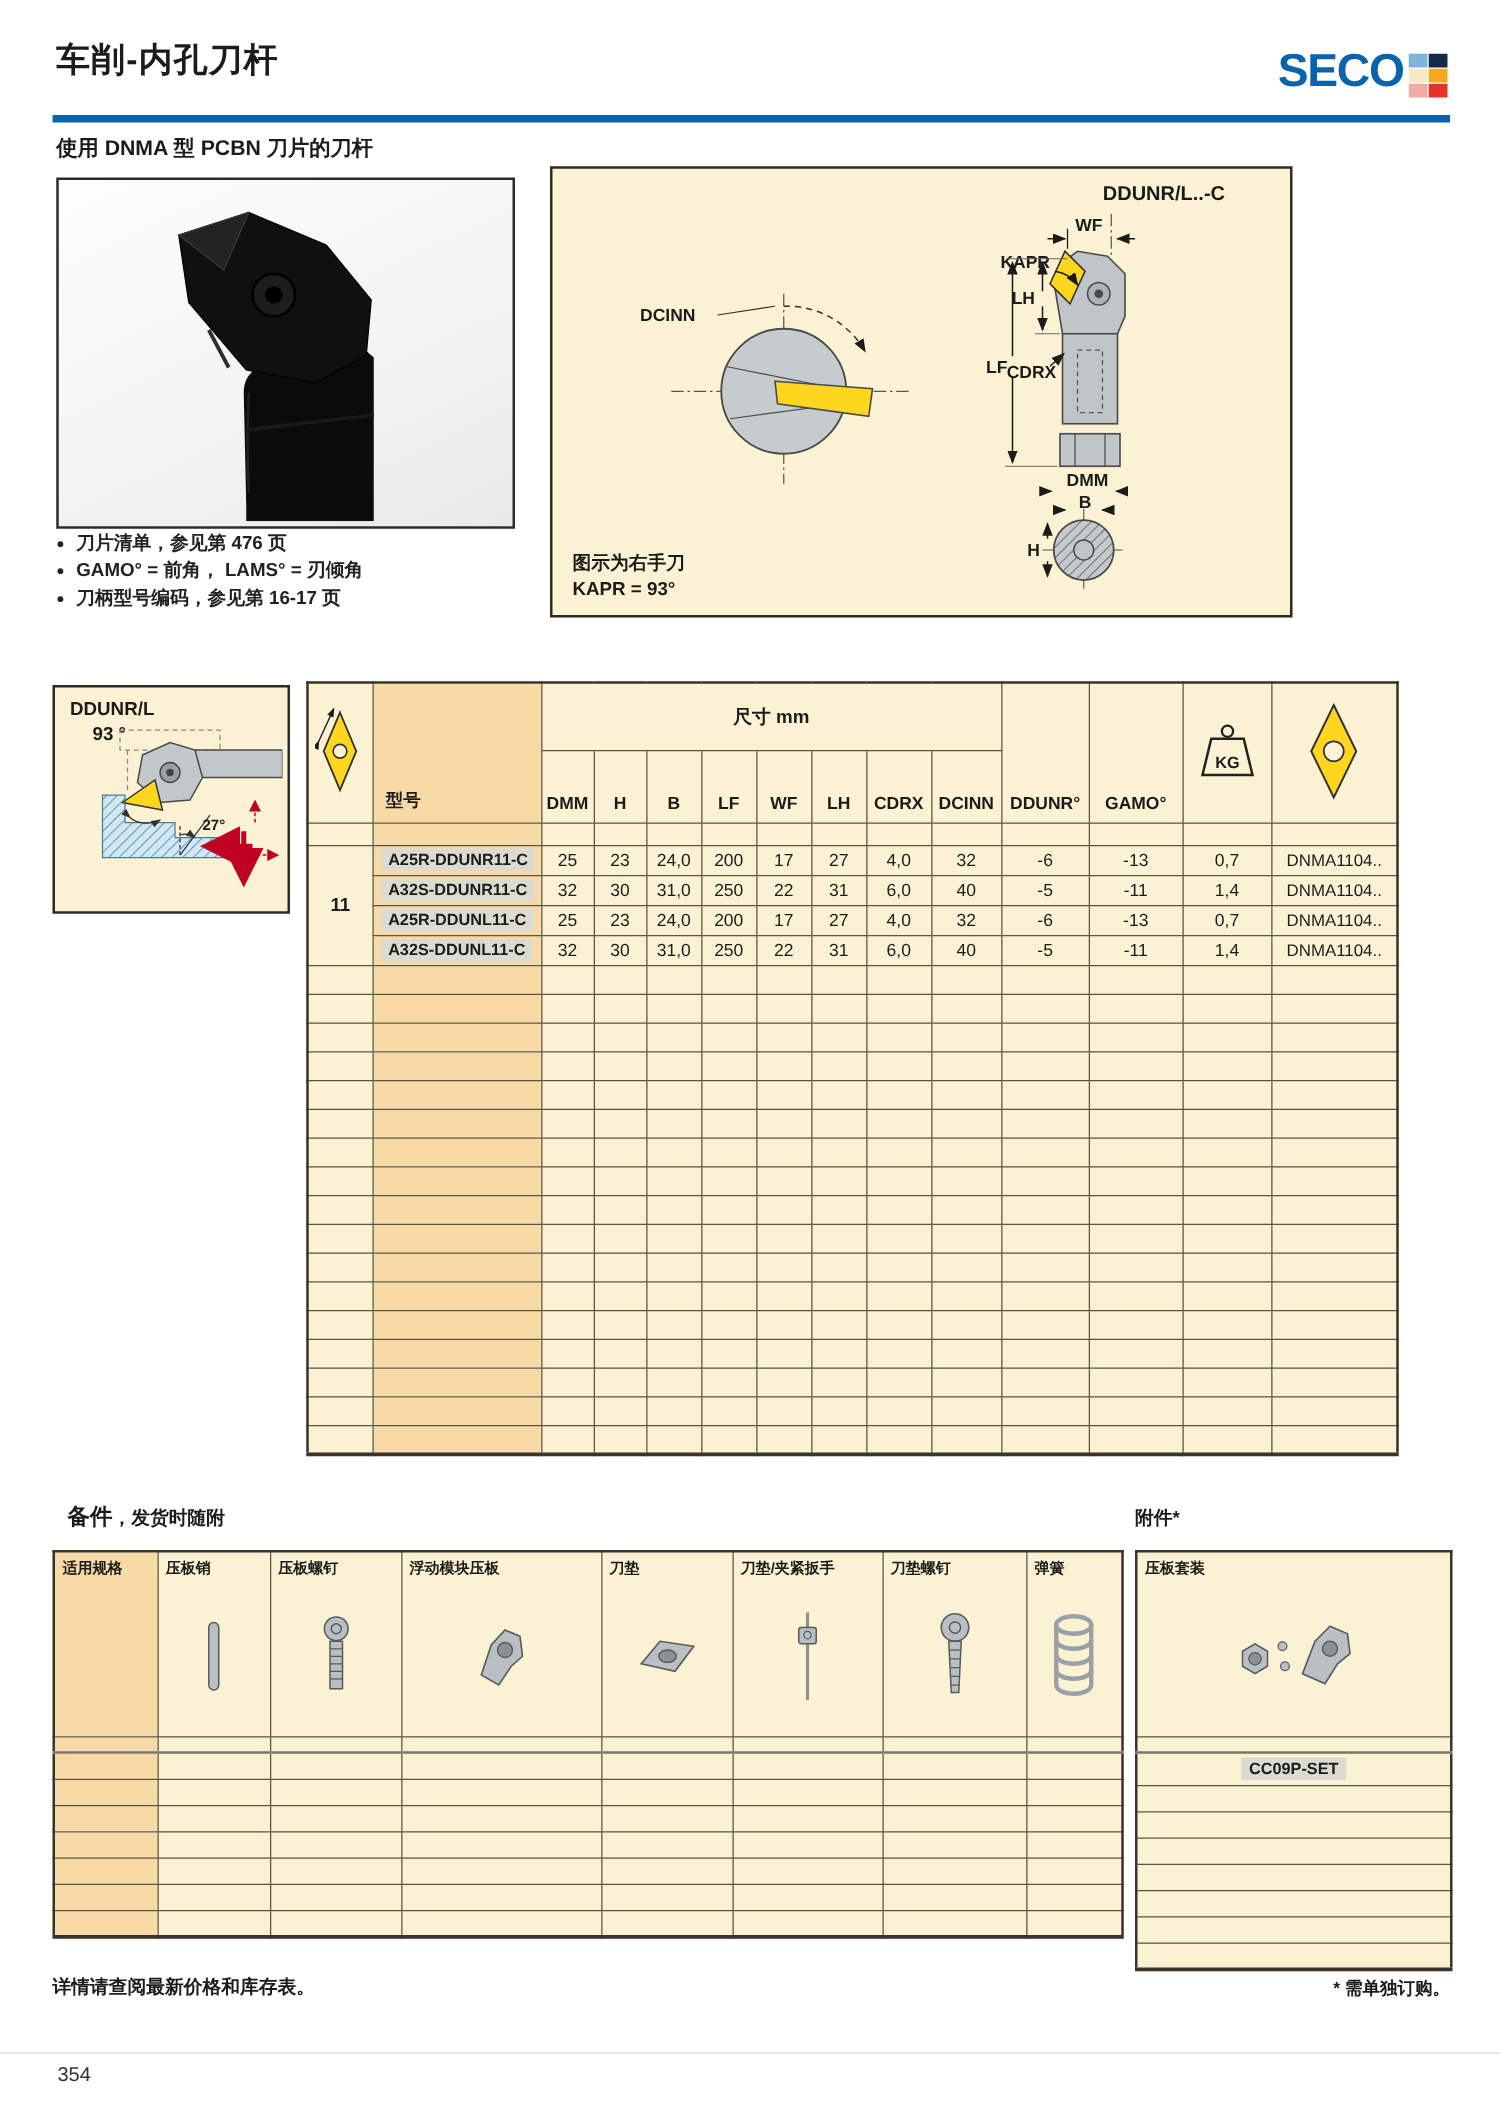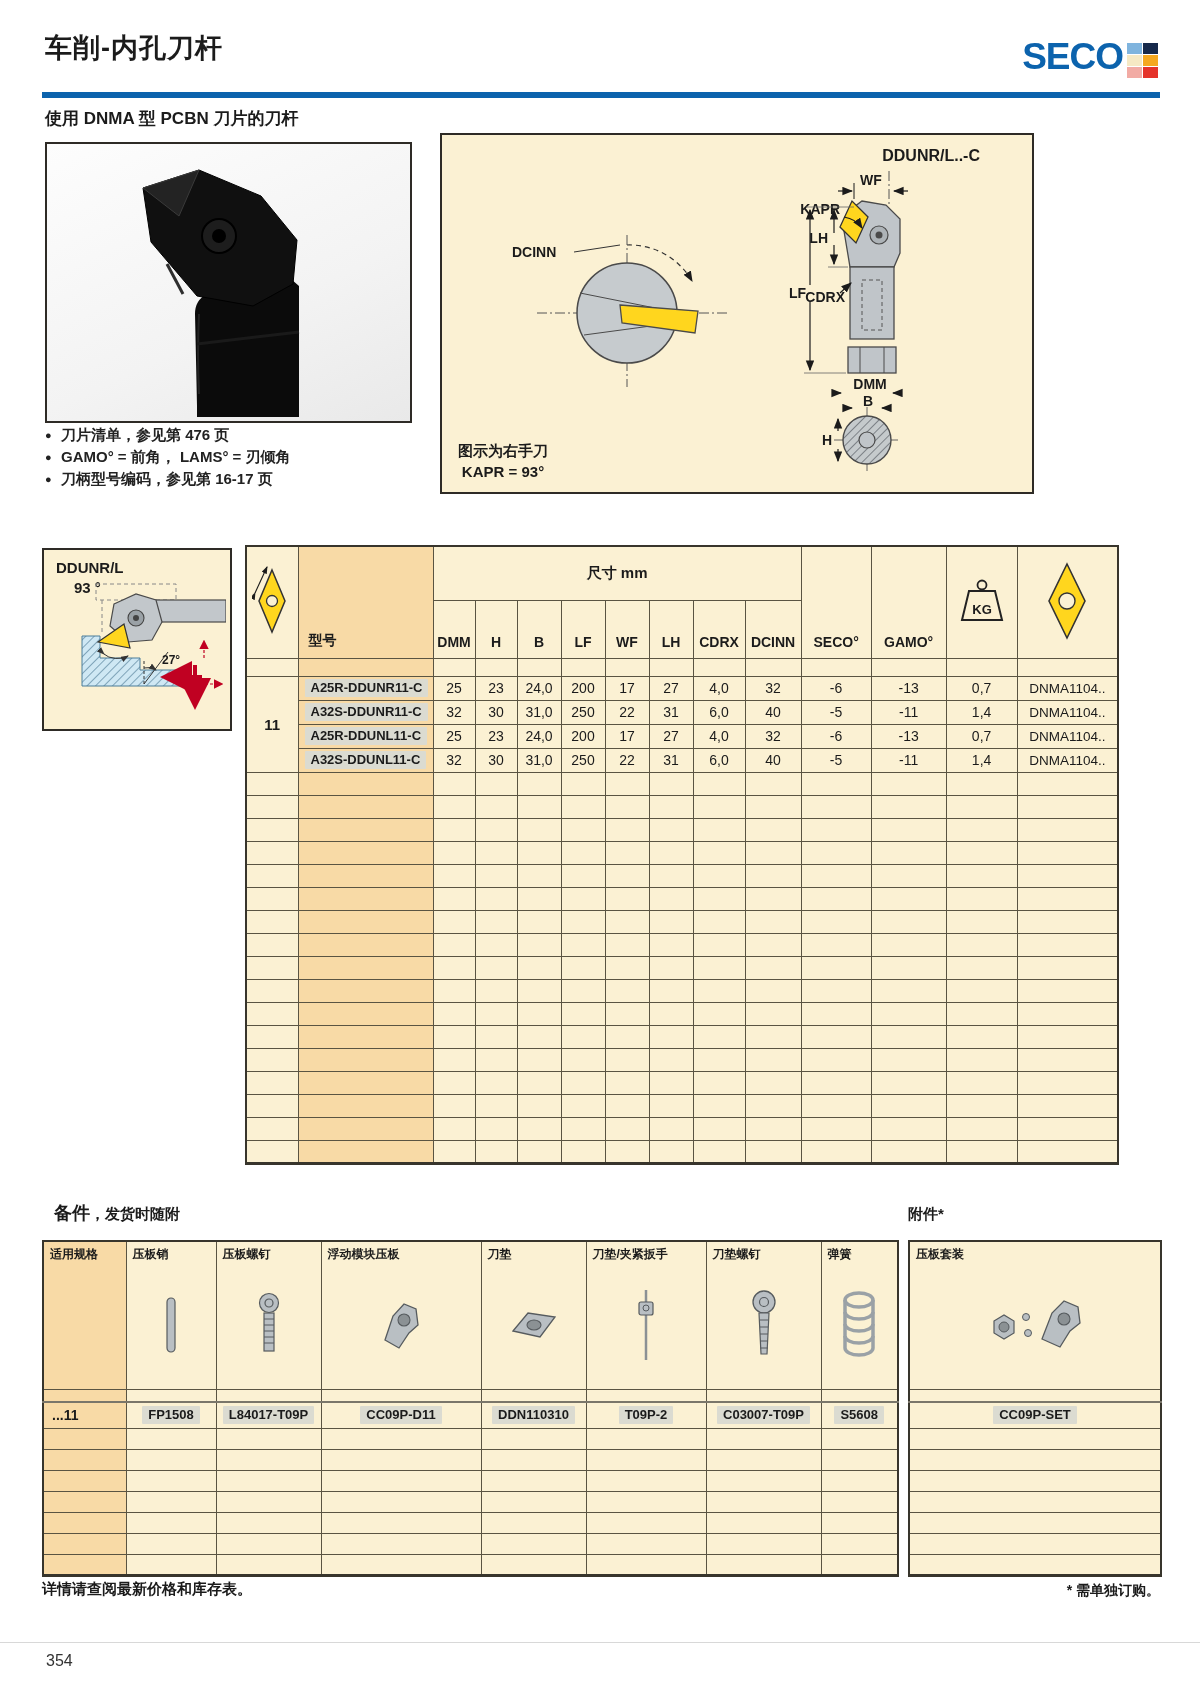--- a/index.html
+++ b/index.html
@@ -20,21 +20,21 @@
              border:2px solid #2e2b26;background:linear-gradient(155deg,#fdfdfd 0%,#f3f3f3 60%,#e9e9e9 100%);}
   
   .notes{position:absolute;left:45px;top:424px;margin:0;padding:0;list-style:none;font-size:15px;line-height:22px;font-weight:bold;color:#222;}
   .notes li{display:flex;}
   .notes .dot{width:16px;font-size:11px;line-height:22px;}
 
   
   .diagram-box{position:absolute;left:440px;top:133px;width:590px;height:357px;
                border:2px solid #2e2b26;background:#FBF1D3;}
   .diagram-title{position:absolute;right:52px;top:12px;font-size:16px;font-weight:bold;}
-  .diagram-caption{position:absolute;left:16px;bottom:10px;font-size:15px;line-height:21px;font-weight:bold;text-align:center;}
+  .diagram-caption{position:absolute;left:16px;bottom:10px;font-size:15px;line-height:21px;font-weight:bold;}
   .dlabel{font-size:14px;font-weight:bold;fill:#1b1b1b;font-family:"Liberation Sans",sans-serif;}
 
   
   .side-box{position:absolute;left:42px;top:548px;width:186px;height:179px;
             border:2px solid #2e2b26;background:#FBF1D3;}
   .side-title{position:absolute;left:12px;top:8px;font-weight:bold;font-size:15px;line-height:20px;}
   .side-angle{padding-left:18px;}
 
   
   table.cat{border-collapse:collapse;table-layout:fixed;background:#FBF1D3;
@@ -262,21 +262,21 @@
             <line x1="3" y1="32" x2="15" y2="6" stroke="#1b1b1b" stroke-width="1.1" marker-start="url(#tar)" marker-end="url(#tar)"></line>
             <defs>
                 <marker id="tar" markerWidth="7" markerHeight="6" refX="6" refY="2.5" orient="auto">
                   <path d="M0,0 L7,2.5 L0,5 Z" fill="#1b1b1b"></path>
                 </marker>
               </defs>
           </svg>
         </th>
         <th rowspan="2" class="peach th-model">型号</th>
         <th colspan="8" class="th-dim">尺寸 mm</th>
-        <th rowspan="2" class="th-sub">SECO°</th>
+        <th rowspan="2" class="th-sub">DDUNR°</th>
         <th rowspan="2" class="th-sub">GAMO°</th>
         <th rowspan="2">
           <svg width="50" height="46" viewBox="0 0 50 46">
             <circle cx="25" cy="7" r="4.5" fill="none" stroke="#222" stroke-width="1.8"></circle>
             <polygon points="12,13 38,13 45,42 5,42" fill="#FBF1D3" stroke="#222" stroke-width="2"></polygon>
             <text x="25" y="36" text-anchor="middle" font-size="13" font-weight="bold" fill="#1b1b1b">KG</text>
           </svg>
         </th>
         <th rowspan="2">
           <svg width="56" height="88" viewBox="0 0 56 88">
@@ -758,30 +758,20 @@
     <tbody id="spares-tbody">
         <tr class="thinrow" style="height: 13px;">
           <td class="peach"></td>
           <td></td>
           <td></td>
           <td></td>
           <td></td>
           <td></td>
           <td></td>
           <td></td>
-        </tr>
-        <tr style="height: 26px;">
-          <td class="peach" style="text-align: left; padding-left: 8px; font-weight: bold;">...11</td>
-          <td><span class="chip">FP1508</span></td>
-          <td><span class="chip">L84017-T09P</span></td>
-          <td><span class="chip">CC09P-D11</span></td>
-          <td><span class="chip">DDN110310</span></td>
-          <td><span class="chip">T09P-2</span></td>
-          <td><span class="chip">C03007-T09P</span></td>
-          <td><span class="chip">S5608</span></td>
         </tr>
         <tr style="height: 21px;">
           <td class="peach"></td>
           <td></td>
           <td></td>
           <td></td>
           <td></td>
           <td></td>
           <td></td>
           <td></td>

